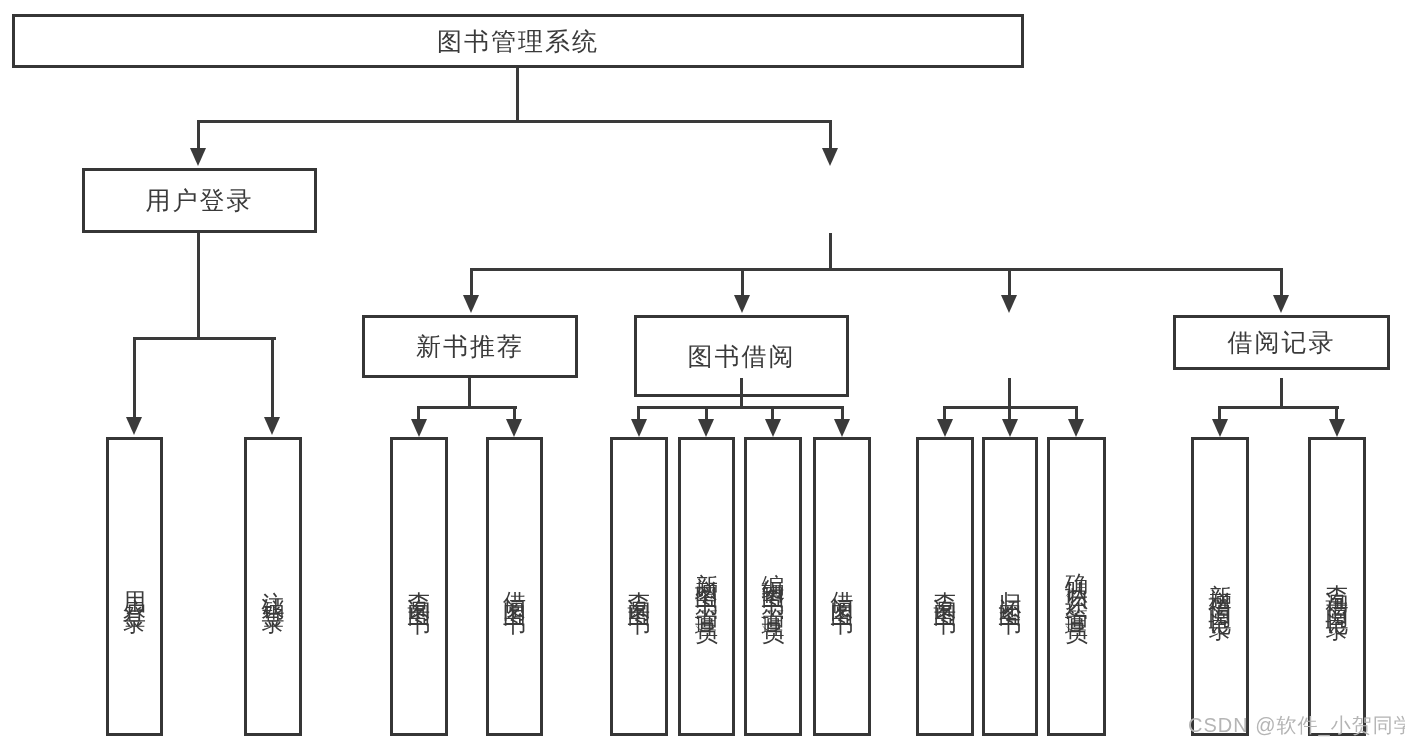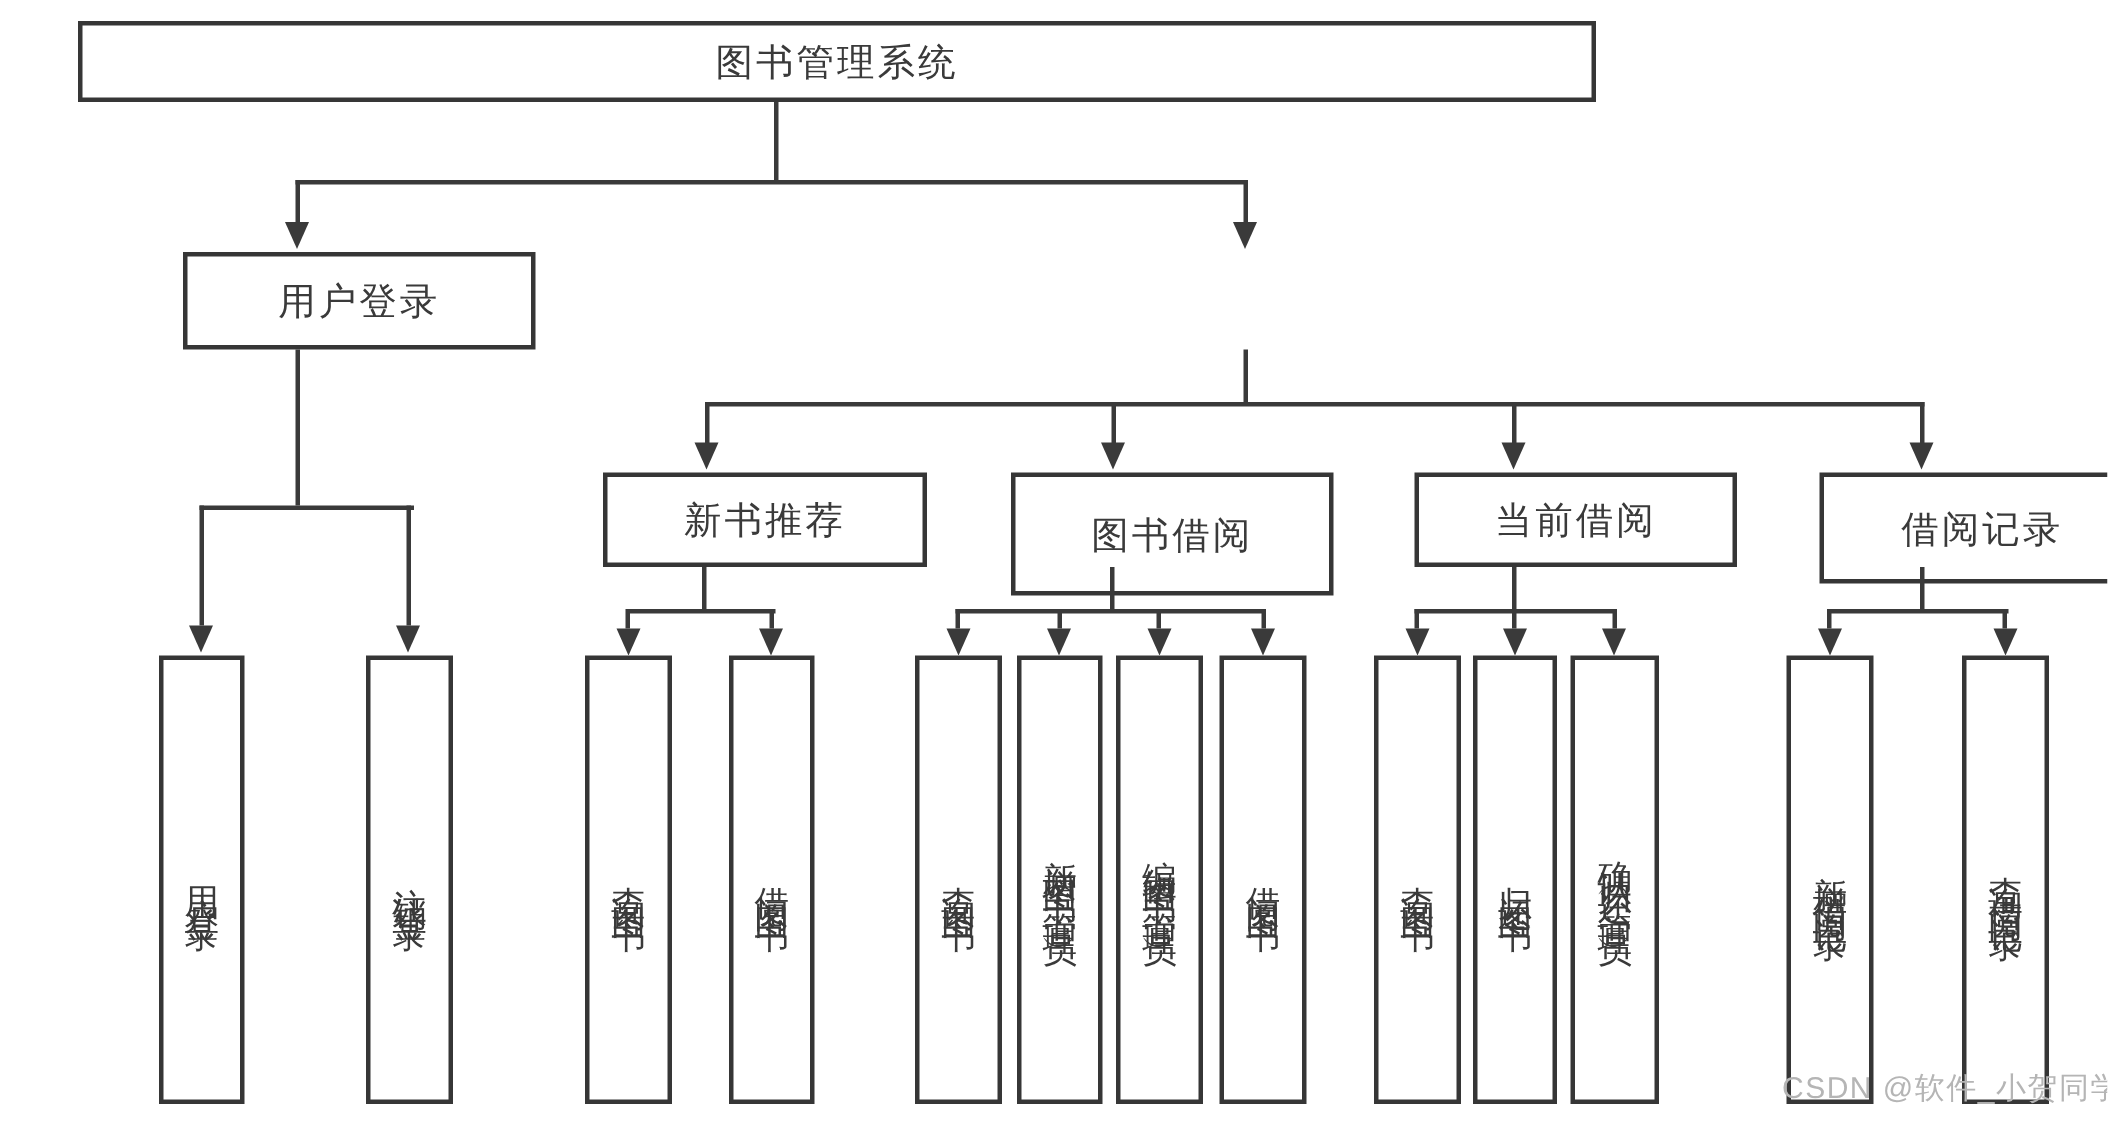--- a/index.html
+++ b/index.html
@@ -6,21 +6,21 @@
   .canvas {
     position:relative; width:1405px; height:747px; background:#ffffff;
     font-family:"Liberation Sans","DejaVu Sans",sans-serif; overflow:hidden;
   }
   .node {
     position:absolute; box-sizing:border-box; background:#ffffff;
     border:3px solid #363636; color:#3a3a3a;
     display:flex; align-items:center; justify-content:center;
     letter-spacing:2px; font-weight:500;
   }
-  .h  { font-size:25px;margin-left:40px; }
+  .h  { font-size:25px; }
   .v  {
     writing-mode:vertical-rl; text-orientation:mixed;
     font-size:23px; letter-spacing:7px; line-height:1;
   }
   .vline { position:absolute; width:3px;  background:#3a3a3a; }
   .hline { position:absolute; height:3px; background:#3a3a3a; }
   .arrow {
     position:absolute; width:0; height:0;
     border-left:8px solid transparent; border-right:8px solid transparent;
     border-top:18px solid #3a3a3a;
@@ -60,22 +60,21 @@
   <div class="arrow" style="left:463px;  top:295px;"></div>
   <div class="vline" style="left:741px;  top:268px; height:29px;"></div>
   <div class="arrow" style="left:734px;  top:295px;"></div>
   <div class="vline" style="left:1008px; top:268px; height:29px;"></div>
   <div class="arrow" style="left:1001px; top:295px;"></div>
   <div class="vline" style="left:1280px; top:268px; height:29px;"></div>
   <div class="arrow" style="left:1273px; top:295px;"></div>
 
   <div class="node h" style="left:362px;  top:315px; width:216px; height:63px;">新书推荐</div>
   <div class="node h" style="left:634px;  top:315px; width:215px; height:82px;">图书借阅</div>
-  <div class="node h" style="left:903px;  top:315px; width:215px; height:63px;">当前借阅</div>
-  <div class="node h" style="left:1173px; top:315px; width:217px; height:74px;">借阅记录</div>
+  <div class="node h" style="left:1173px; top:315px; width:217px; height:55px;">借阅记录</div>
 
   <div class="vline" style="left:468px; top:378px; height:30px;"></div>
   <div class="hline" style="left:418px; top:406px; width:99px;"></div>
   <div class="vline" style="left:417px; top:406px; height:13px;"></div>
   <div class="arrow" style="left:411px; top:419px;"></div>
   <div class="vline" style="left:513px; top:406px; height:13px;"></div>
   <div class="arrow" style="left:506px; top:419px;"></div>
 
   <div class="vline" style="left:740px; top:378px; height:30px;"></div>
   <div class="hline" style="left:637px; top:406px; width:207px;"></div>

